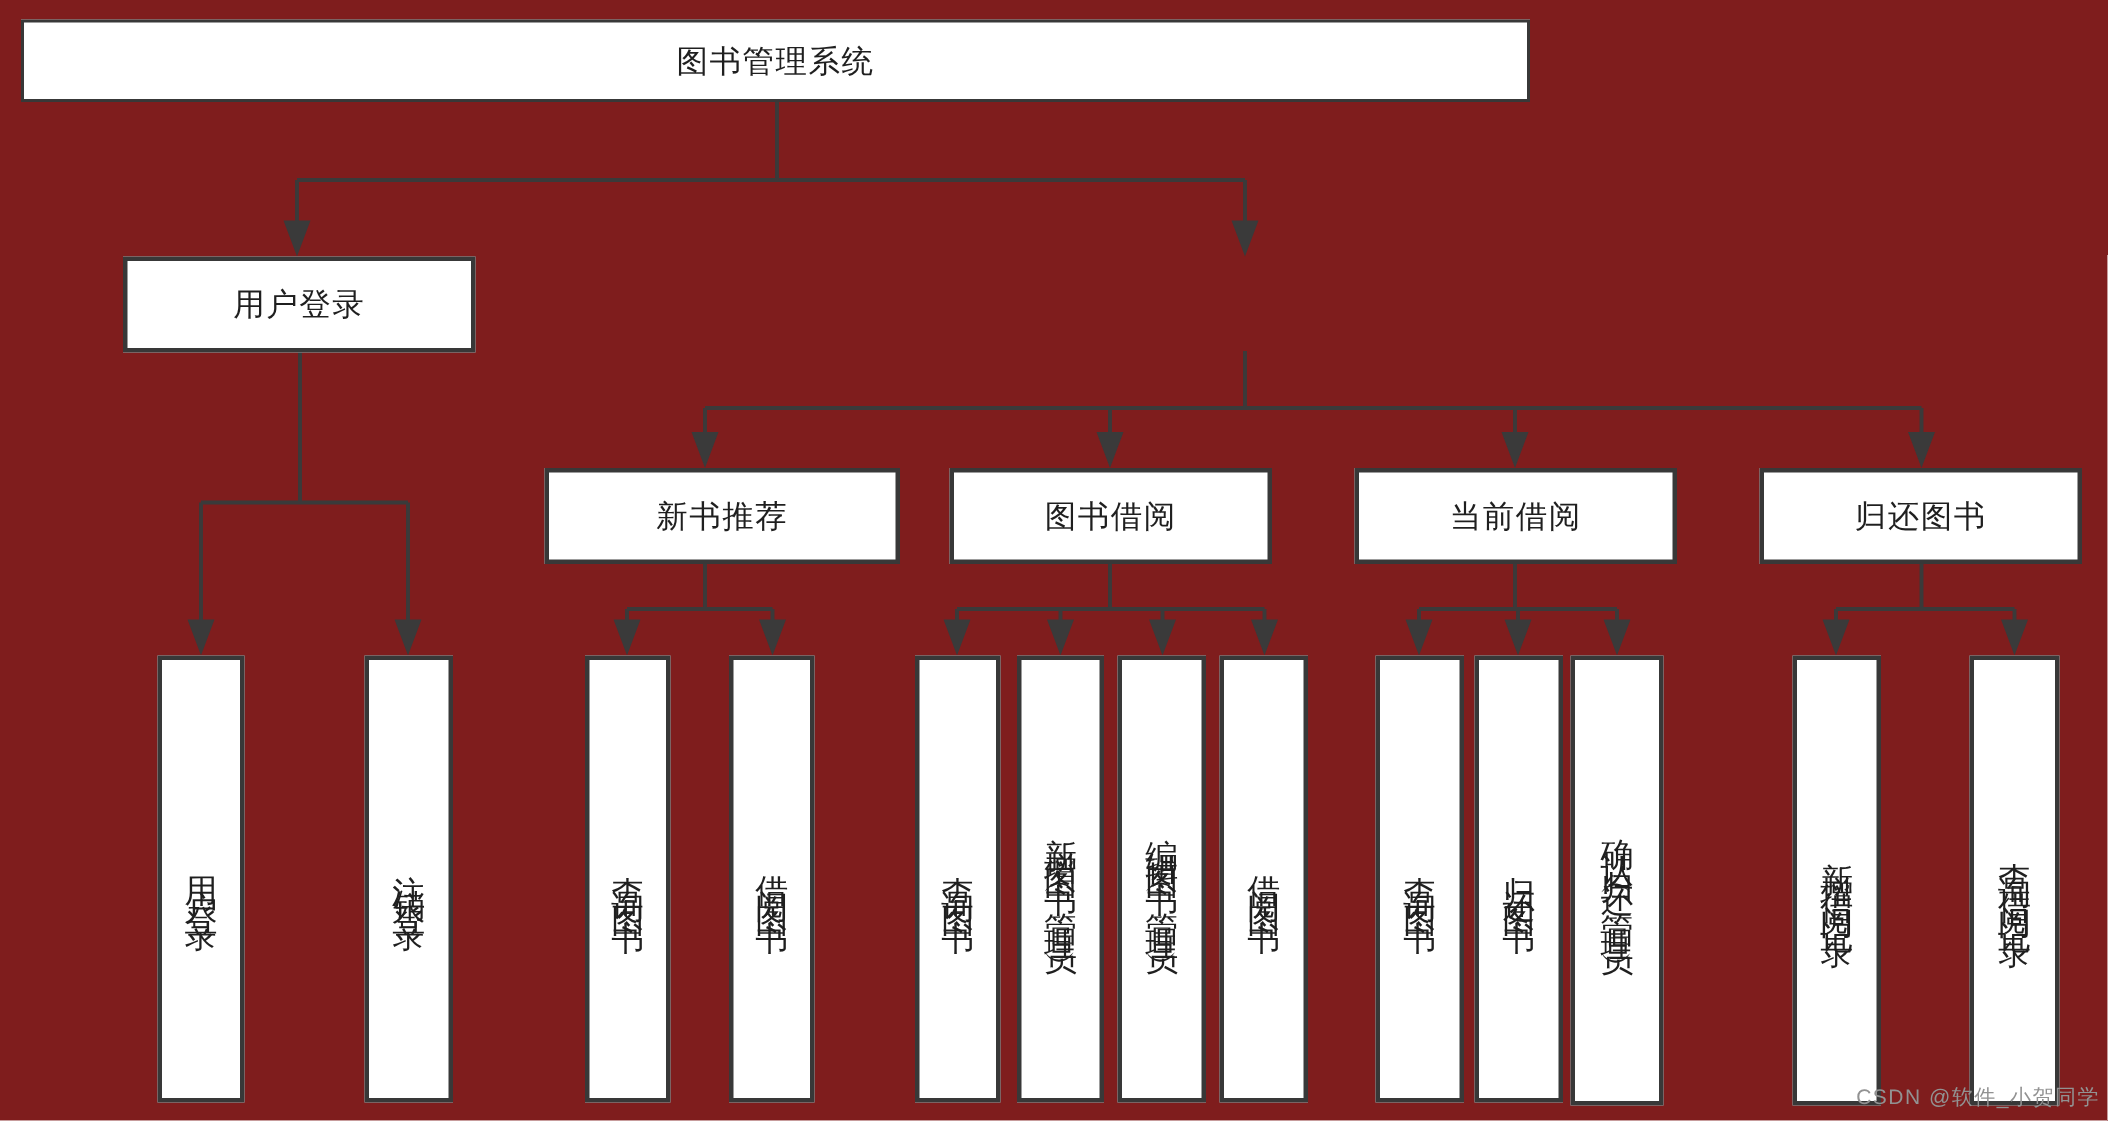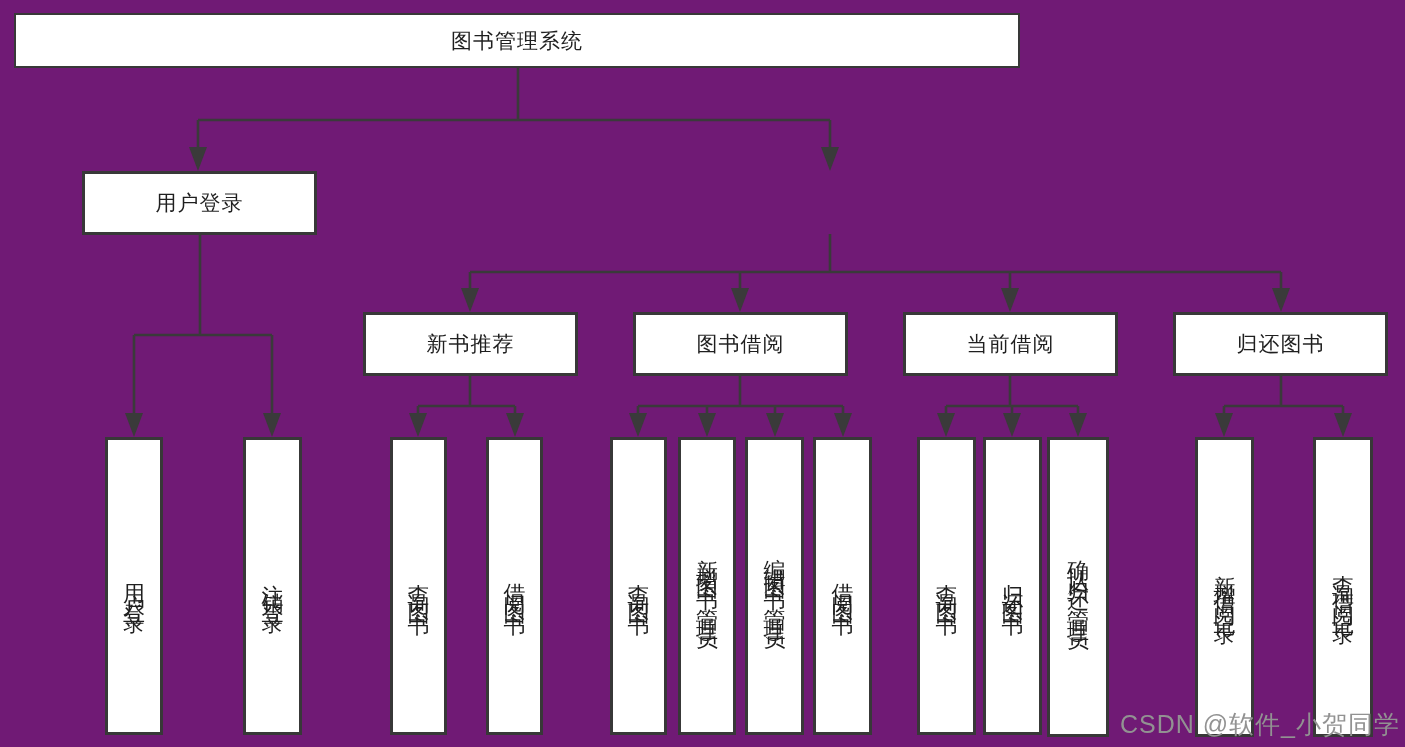--- a/index.html
+++ b/index.html
@@ -1,20 +1,20 @@
 <!DOCTYPE html>
 <html><head>
 <meta charset="utf-8">
 <style>
   html, body { margin: 0; padding: 0; background: #ffffff; }
   .canvas {
     position: relative;
     width: 1405px;
     height: 747px;
-    background: #701a75;
+    background: #7f1d1d;
     font-family: "Liberation Sans", "DejaVu Sans", sans-serif;
     overflow: hidden;
   }
   .connector-layer {
     position: absolute;
     left: 0; top: 0;
     width: 1405px; height: 747px;
     z-index: 1;
   }
   .node {
@@ -34,21 +34,21 @@
     font-size: 21px;
     letter-spacing: 1px;
   }
   .h-node {
     height: 64px;
     font-size: 21px;
     letter-spacing: 1px;
   }
   .n-user-login   { left: 82px;  top: 171px; width: 235px; }
   .n-book-mgmt    { left: 712px; top: 171px; width: 235px; }
-  .n-new-book     { left: 363px; top: 312px; width: 215px; font-family: Liberation Mono, monospace; }
+  .n-new-book     { left: 363px; top: 312px; width: 237px; font-family: Liberation Mono, monospace; }
   .n-book-borrow  { left: 633px; top: 312px; width: 215px; }
   .n-cur-borrow   { left: 903px; top: 312px; width: 215px; }
   .n-borrow-rec   { left: 1173px; top: 312px; width: 215px; }
   .v-node {
     top: 437px;
     height: 298px;
     width: 58px;
   }
   .v-label {
     writing-mode: vertical-rl;
@@ -68,21 +68,21 @@
   .l-8  { left: 813px;  width: 59px; }
   .l-9  { left: 917px;  width: 59px; }
   .l-10 { left: 983px;  width: 59px; }
   .l-11 { left: 1047px; width: 62px; height: 300px; }
   .l-12 { left: 1195px; width: 59px; height: 300px; }
   .l-13 { left: 1313px; width: 60px; height: 300px; }
   .watermark {
     position: absolute;
     right: 5px;
     bottom: 6px;
-    font-size: 25px;
+    font-size: 14px;
     color: #929292;
     letter-spacing: 1px;
     z-index: 5;
   }
 </style>
 </head>
 <body>
 
 <div class="canvas">
 

